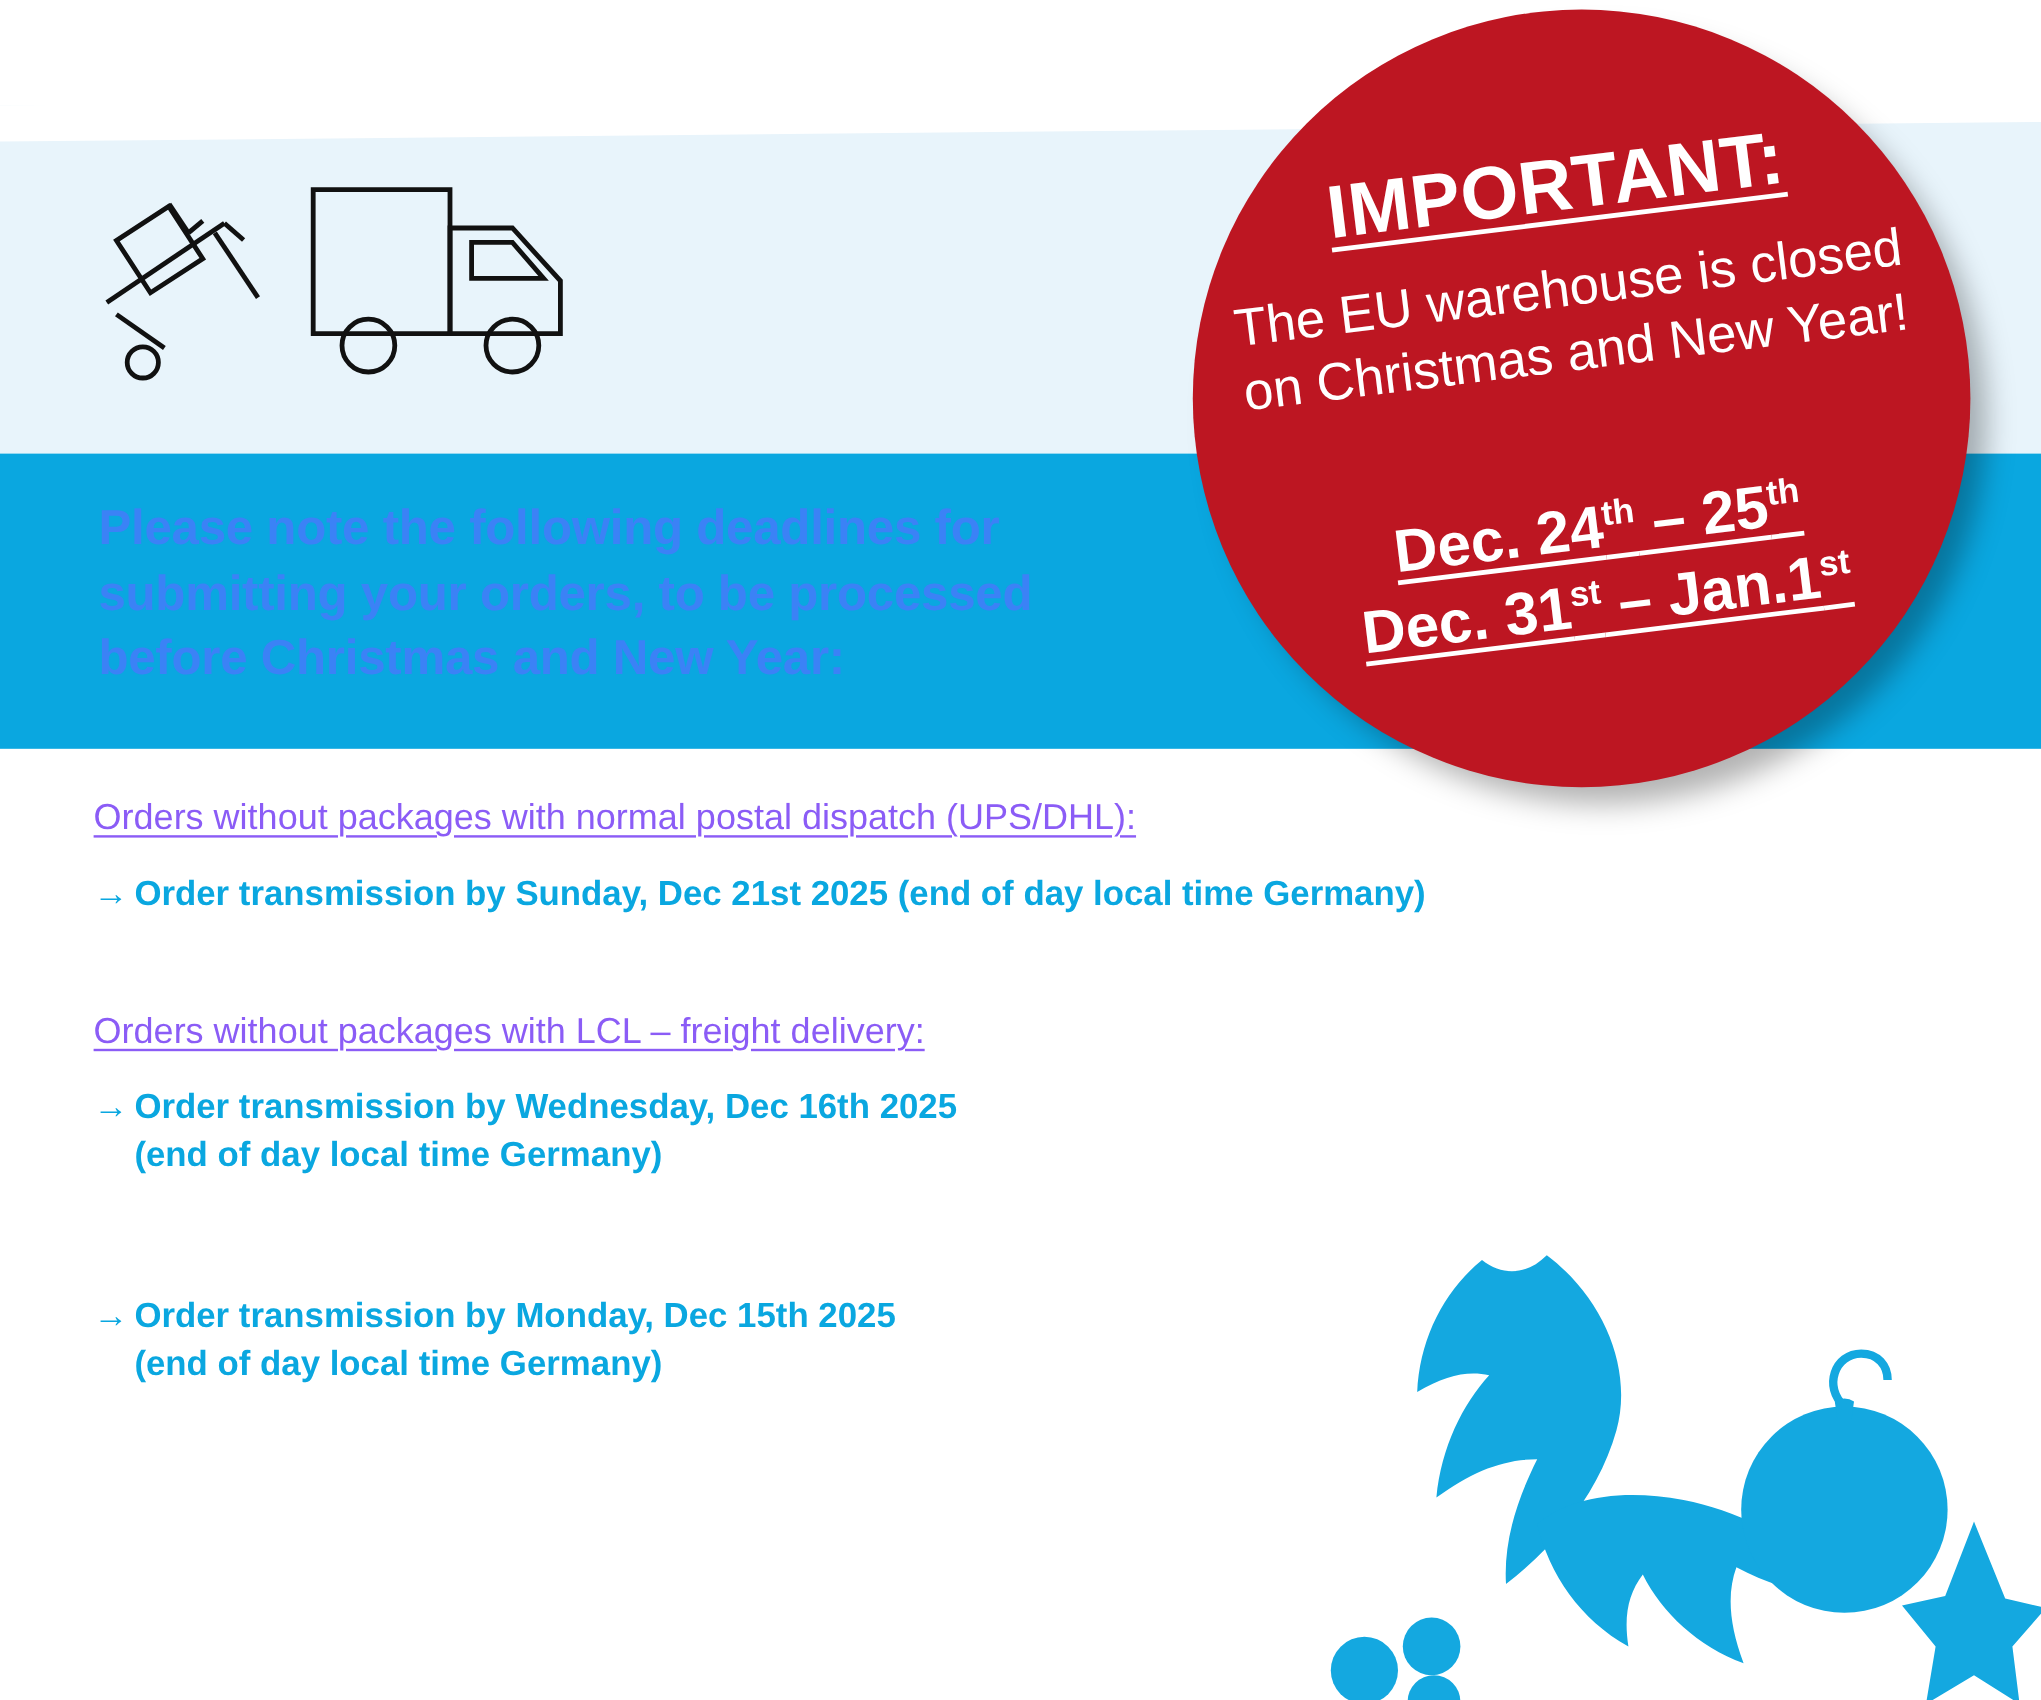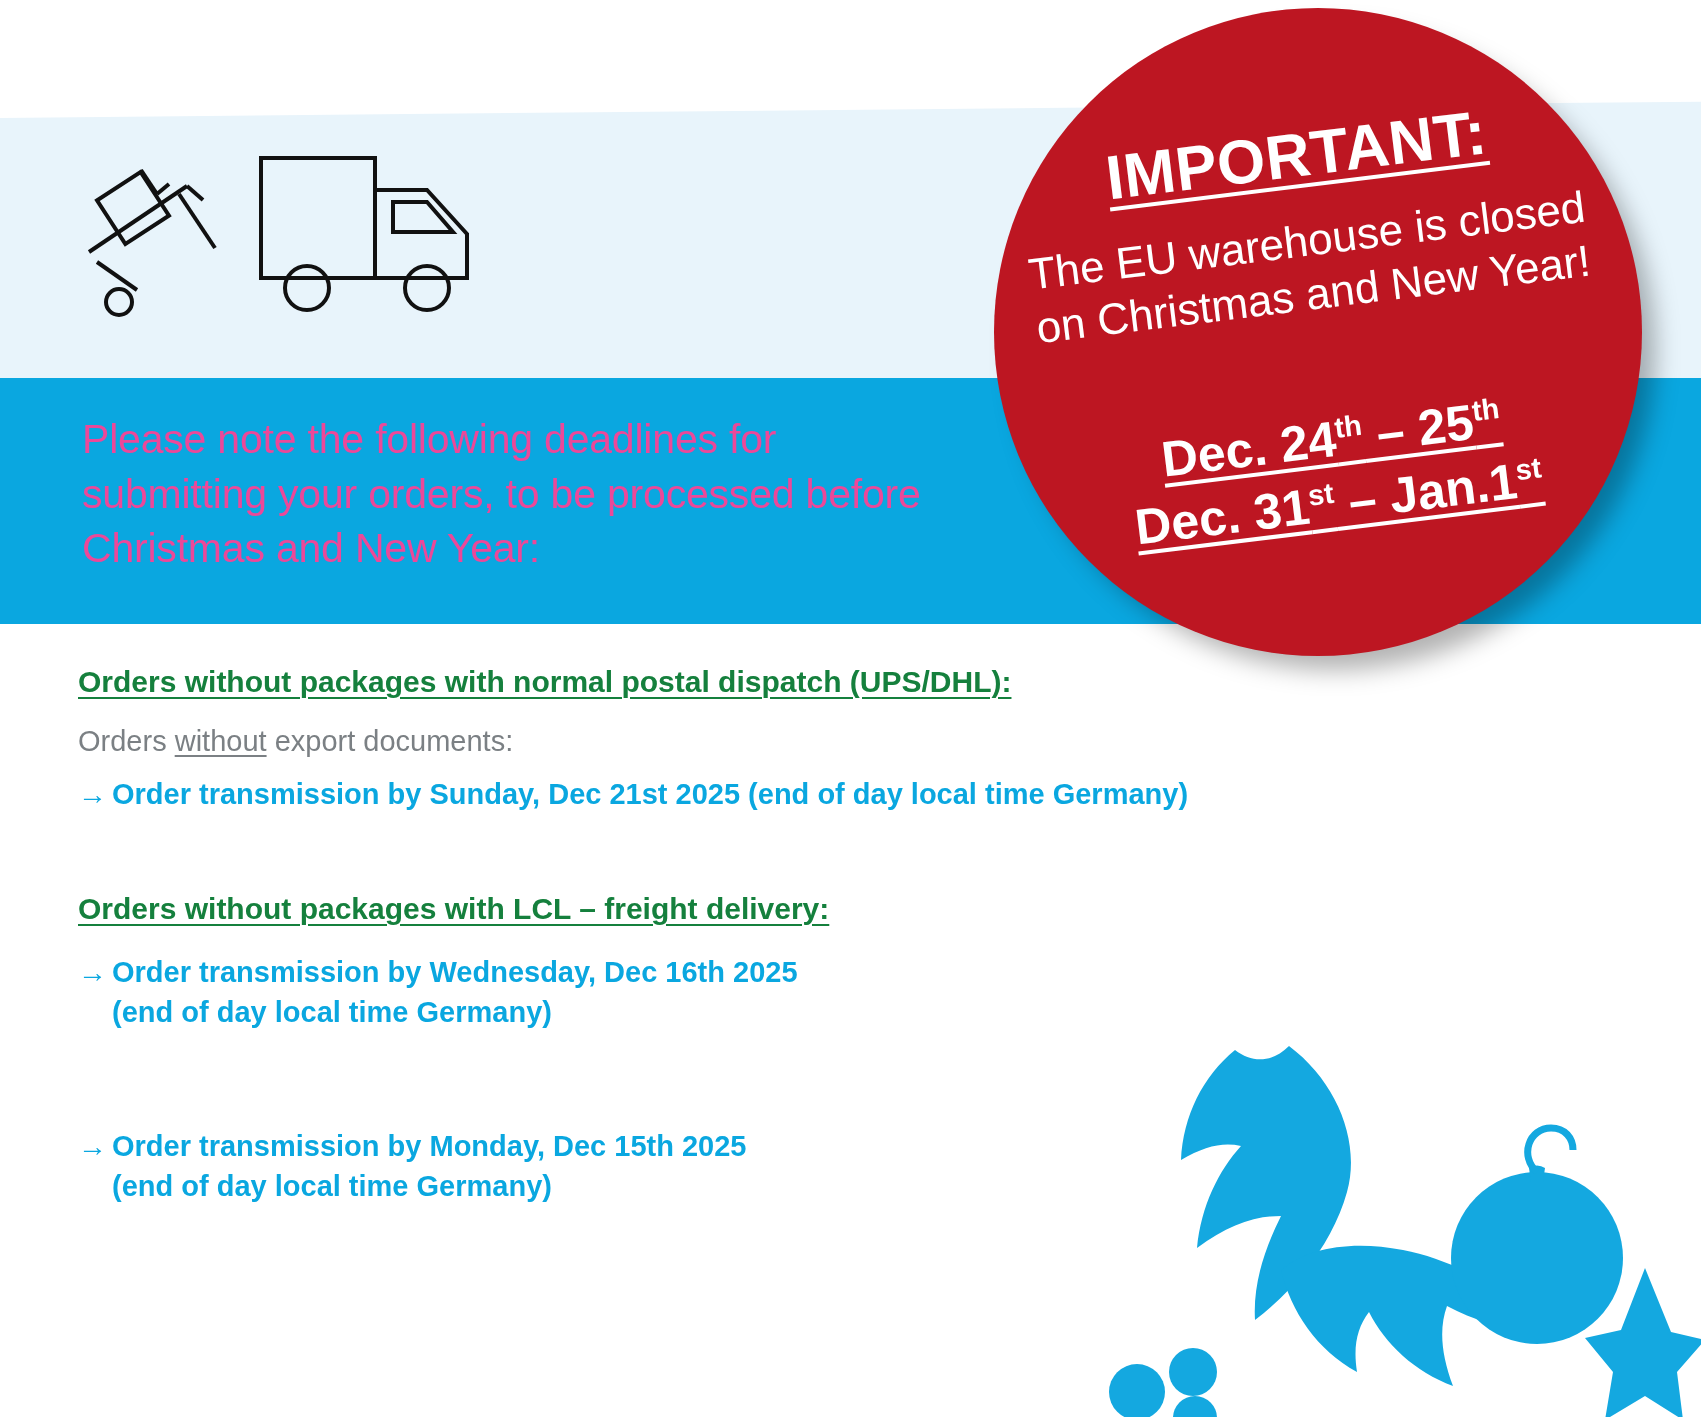--- a/index.html
+++ b/index.html
@@ -54,23 +54,23 @@
     width: 470px;
     height: 190px;
   }
 
   
   .headline {
     position: absolute;
     left: 82px;
     top: 412px;
     width: 880px;
-    color: #ec4899;
+    color: #3b82f6;
     font-size: 41px;
-    font-weight: normal;
+    font-weight: bold;
     line-height: 1.33;
     letter-spacing: -0.2px;
   }
 
   
   .stamp-shadow {
     position: absolute;
     left: 1015px;
     top: 30px;
     width: 640px;
@@ -142,22 +142,22 @@
 
   
   .content {
     position: absolute;
     left: 78px;
     top: 665px;
     width: 1400px;
   }
   .sec-title {
     font-size: 30px;
-    font-weight: bold;
-    color: #15803d;
+    font-weight: normal;
+    color: #8b5cf6;
     text-decoration: underline;
     text-underline-offset: 5px;
     text-decoration-thickness: 2px;
     margin: 0 0 26px 0;
   }
   .sub-line {
     font-size: 29px;
     color: #7b8084;
     margin: 0 0 6px 0;
     font-weight: normal;
@@ -235,21 +235,20 @@
     </div>
   </div>
 </div>
 
 <div class="content">
 
   <div>
     <div class="sec-title">Orders without packages with normal postal dispatch (UPS/DHL):</div>
 
     <div>
-      <p class="sub-line"><span>Orders </span><u>without</u><span> export documents:</span></p>
       <p class="arrow-line"><span class="arw">→</span><span>Order transmission by Sunday, Dec 21st 2025 (end of day local time Germany)</span></p>
     </div>
 
     <div>
     </div>
   </div>
 
   <div class="gap-lg"></div>
 
   <div>

